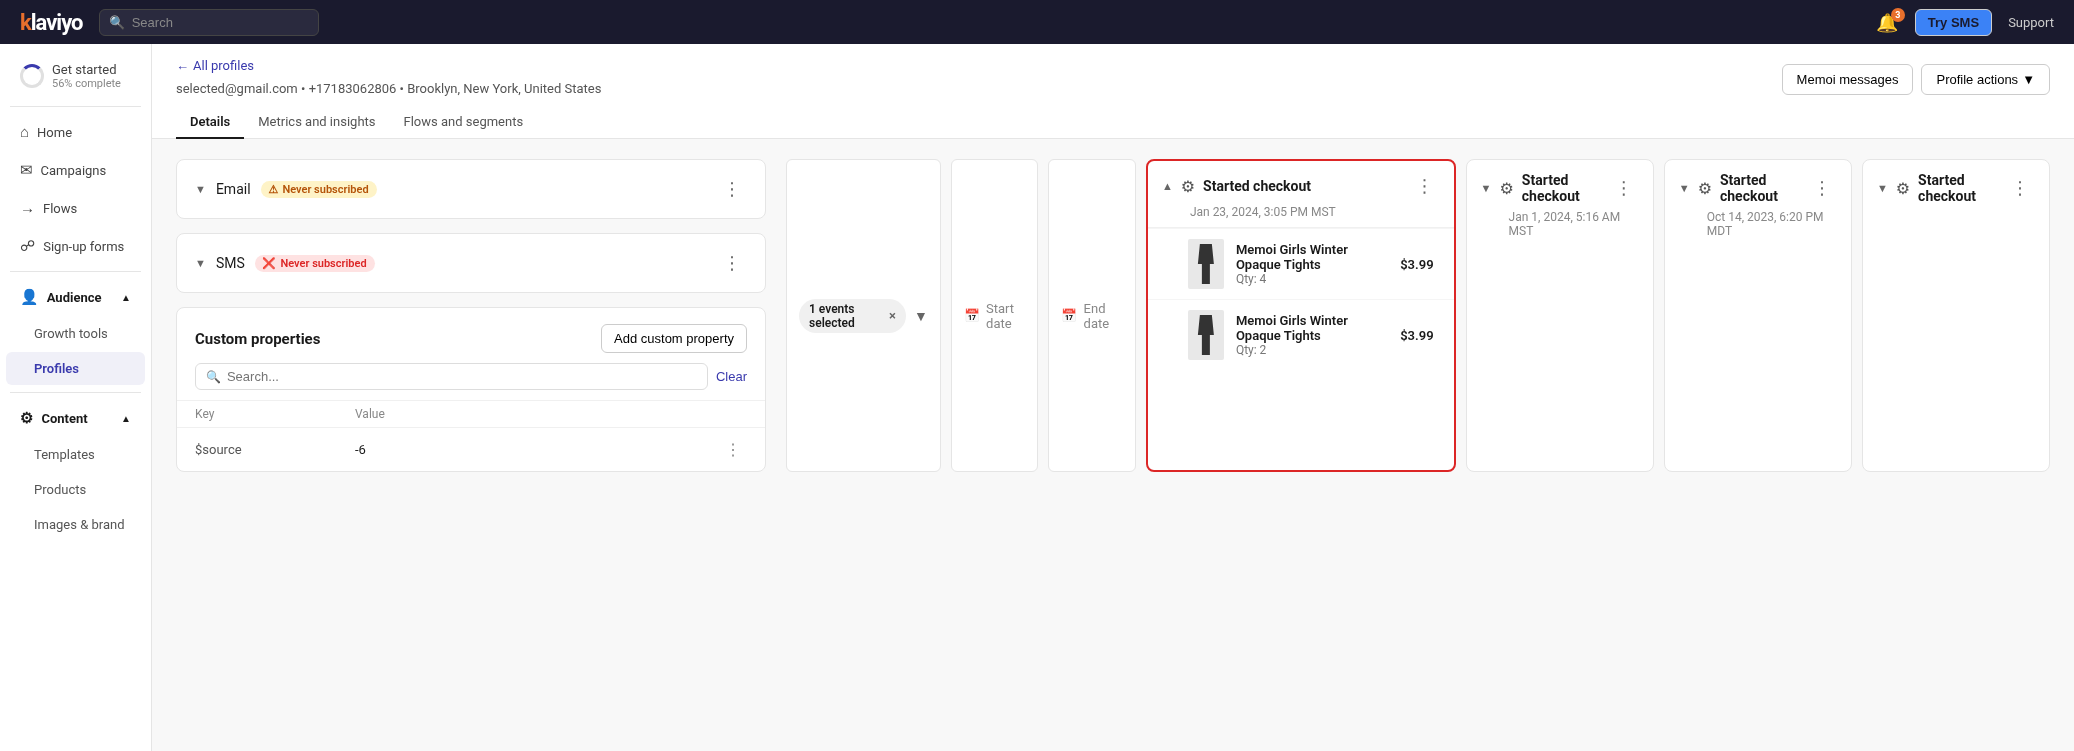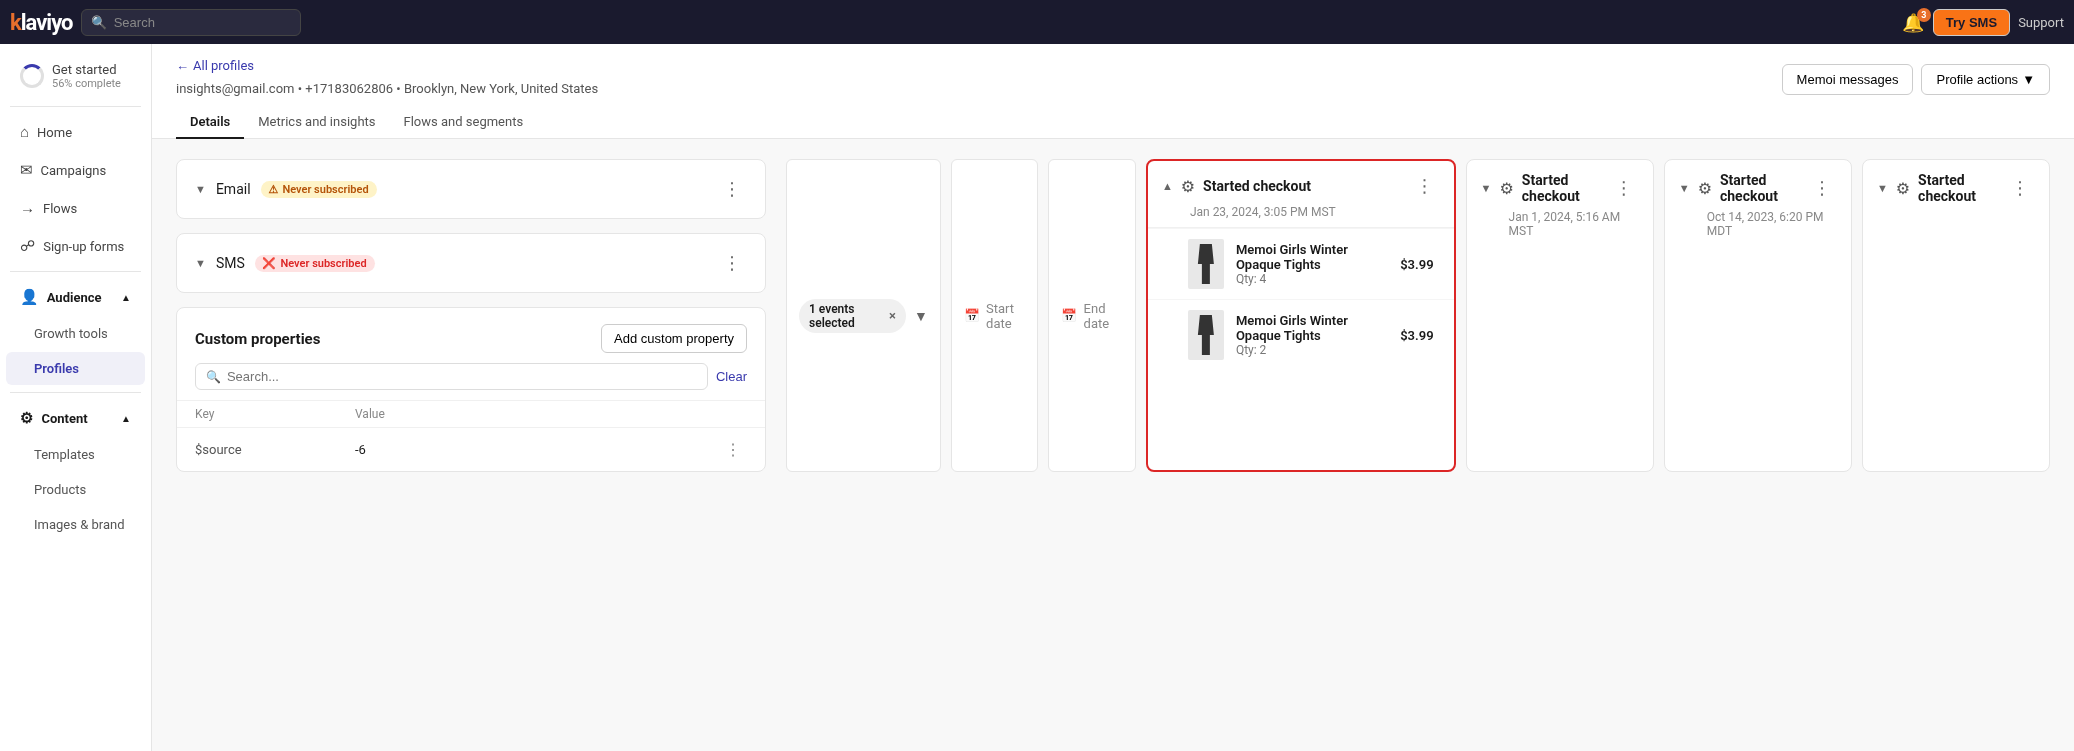--- a/index.html
+++ b/index.html
@@ -3,23 +3,23 @@
   <meta charset="utf-8">
   <style>
     * { box-sizing: border-box; margin: 0; padding: 0; }
     body { font-family: -apple-system, BlinkMacSystemFont, 'Segoe UI', Roboto, sans-serif; background: #f5f5f5; color: #1a1a1a; font-size: 14px; }
 
     
     .topnav {
       background: #1a1a2e;
       display: flex;
       align-items: center;
-      padding: 0 10px;
+      padding: 0 20px;
       height: 44px;
-      gap: 8px;
+      gap: 16px;
       justify-content: space-between;
     }
     .topnav-logo {
       color: #fff;
       font-size: 22px;
       font-weight: 700;
       letter-spacing: -1px;
       flex-shrink: 0;
     }
     .topnav-logo span { color: #e86f2c; }
@@ -58,21 +58,21 @@
       font-size: 9px;
       border-radius: 50%;
       width: 14px;
       height: 14px;
       display: flex;
       align-items: center;
       justify-content: center;
       font-weight: 700;
     }
     .topnav-trysms {
-      background: #f97316;
+      background: #3b82f6;
       color: #1a1a2e;
       border: 1px solid #ccc;
       border-radius: 6px;
       padding: 5px 12px;
       font-size: 13px;
       font-weight: 600;
       cursor: pointer;
     }
     .topnav-support {
       color: #ccc;
@@ -563,21 +563,21 @@
   <div class="main-content">
 
     <div class="profile-header">
       <div class="profile-name-row">
         <div>
           <div class="breadcrumb">
             <span class="breadcrumb-arrow">←</span>
             <span>All profiles</span>
           </div>
           <div class="profile-sub">
-            <span>insights@gmail.com</span>
+            <span>selected@gmail.com</span>
             <span> • </span>
             <span>+17183062806</span>
             <span> • </span>
             <span>Brooklyn, New York, United States</span>
           </div>
         </div>
         <div class="profile-actions-group">
           <button class="btn-outline">Memoi messages</button>
           <button class="btn-outline">
             <span>Profile actions</span>

